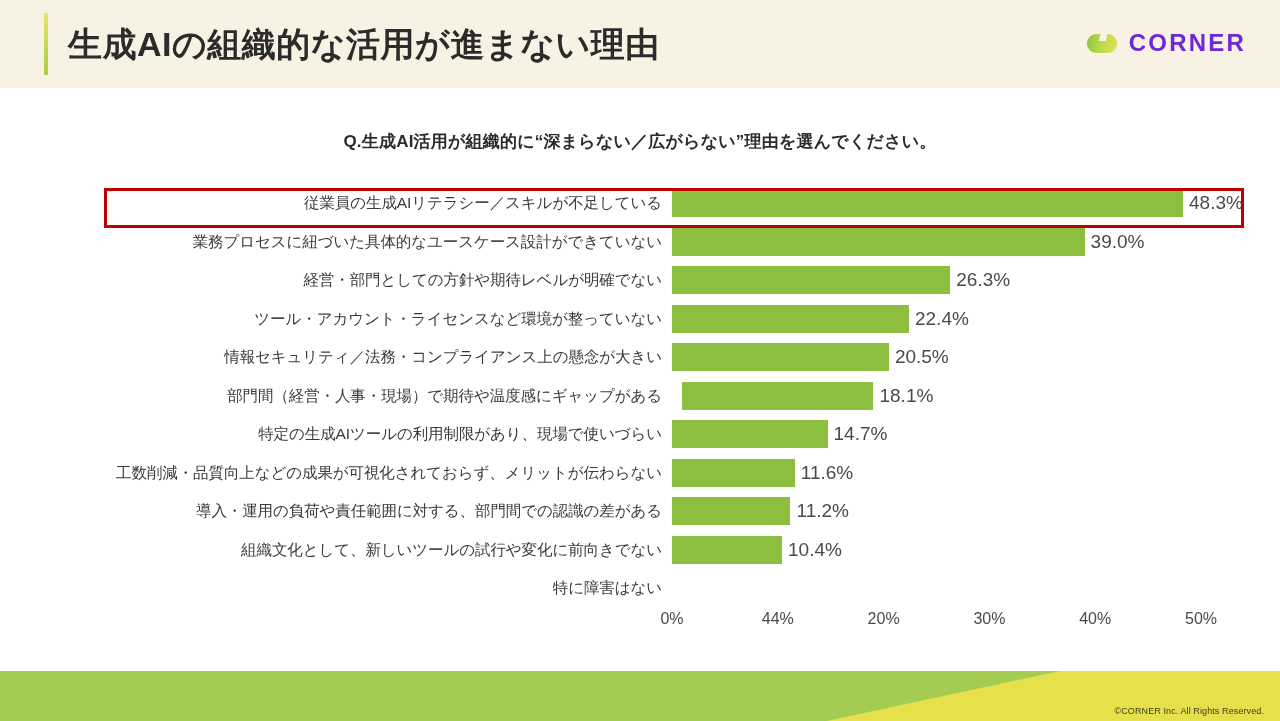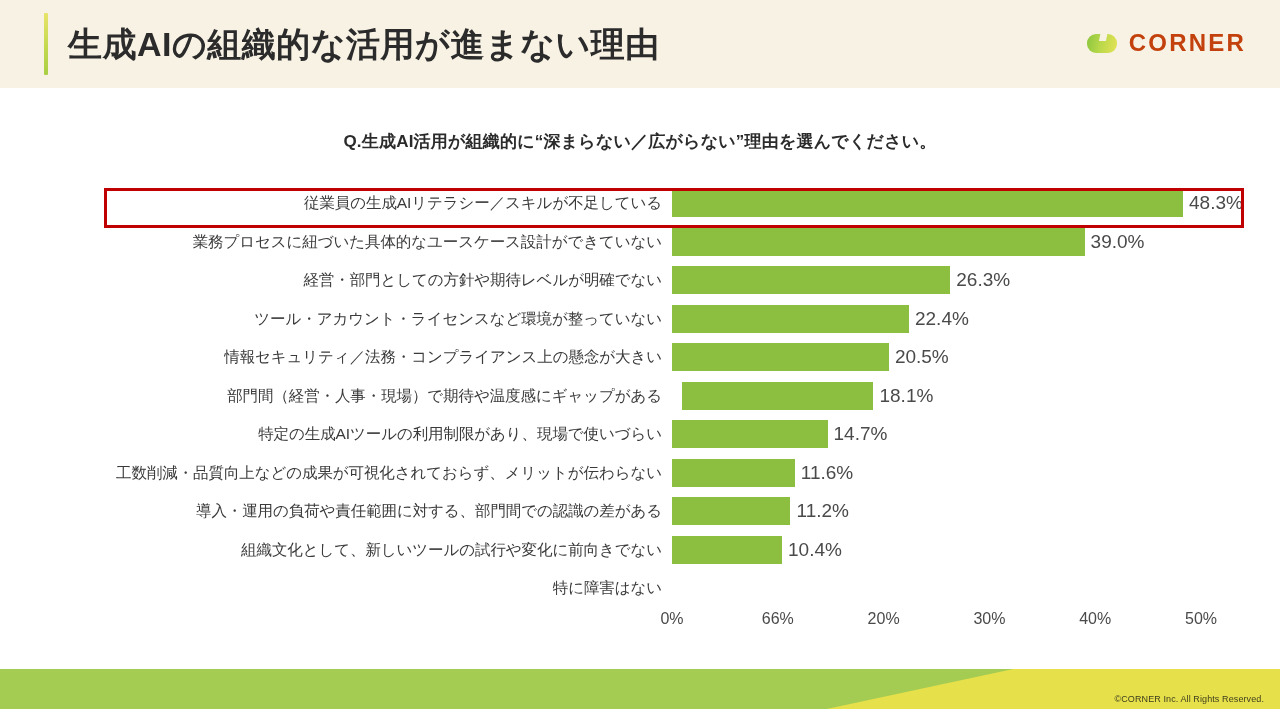--- a/index.html
+++ b/index.html
@@ -63,21 +63,21 @@
     content: "";
     position: absolute;
     left: 13px; top: -3px;
     width: 7px; height: 10px;
     background: #F8F2E4;
     transform: skewX(-12deg);
   }
   .brand-name {
     font-size: 24px;
     font-weight: bold;
-    color: #c2410c;
+    color: #6d28d9;
     letter-spacing: 2.2px;
   }
 
   
   .question {
     position: absolute;
     left: 0; top: 130px;
     width: 1280px;
     text-align: center;
     font-size: 17px;
@@ -162,23 +162,23 @@
     top: 0;
     font-size: 16px;
     color: #4A4A4A;
     transform: translateX(-50%);
     white-space: nowrap;
   }
 
   
   .footer {
     position: absolute;
-    left: 0; bottom: 12px;
-    width: 1280px;
-    height: 40px;
+    left: 0; bottom: 0;
+    width: 1280px;
+    height: 50px;
     overflow: hidden;
   }
   .footer-yellow {
     position: absolute;
     left: 0; bottom: 0;
     width: 1280px; height: 50px;
     background: #E6E04B;
   }
   .footer-green {
     position: absolute;
@@ -286,21 +286,21 @@
       </div>
       <div class="row">
         <div class="row-label">特に障害はない</div>
       </div>
     </div>
 
   <div class="highlight-box"></div>
 
   <div class="axis" id="axis-ticks">
       <div class="tick" style="left: 672px;">0%</div>
-      <div class="tick" style="left: 777.8px;">66%</div>
+      <div class="tick" style="left: 777.8px;">44%</div>
       <div class="tick" style="left: 883.6px;">20%</div>
       <div class="tick" style="left: 989.4px;">30%</div>
       <div class="tick" style="left: 1095.2px;">40%</div>
       <div class="tick" style="left: 1201px;">50%</div>
     </div>
 
   <div class="footer">
     <div class="footer-yellow"></div>
     <div class="footer-green"></div>
     <div class="footer-text">©CORNER Inc. All Rights Reserved.</div>

